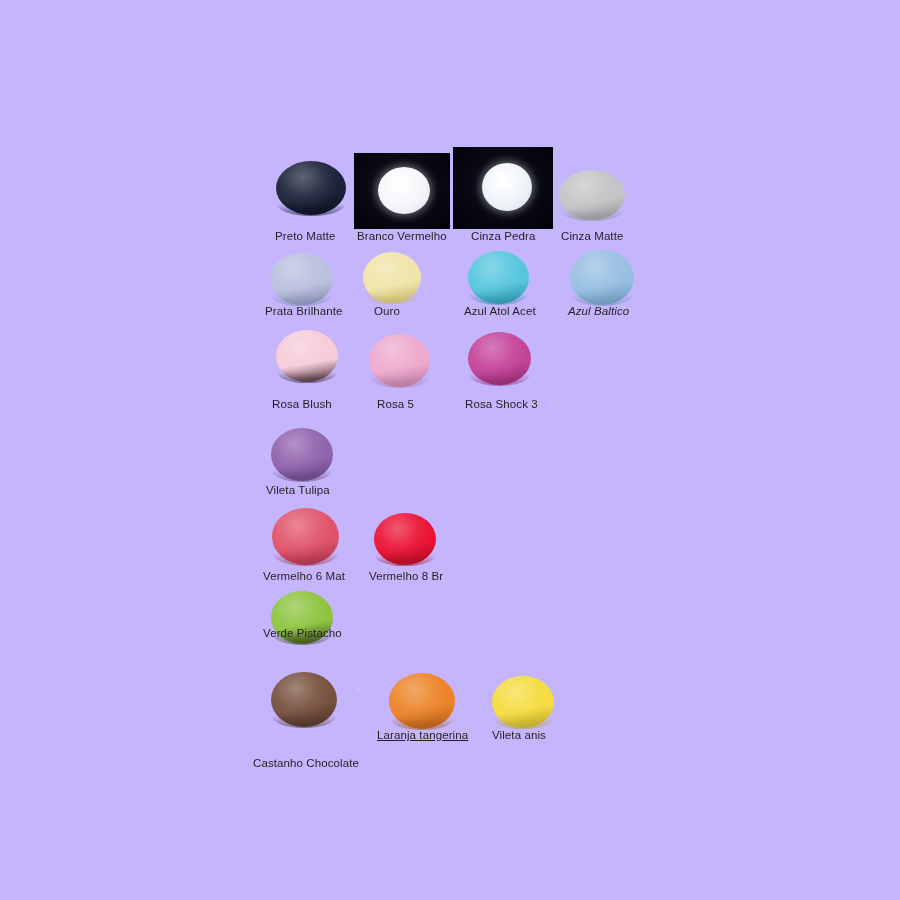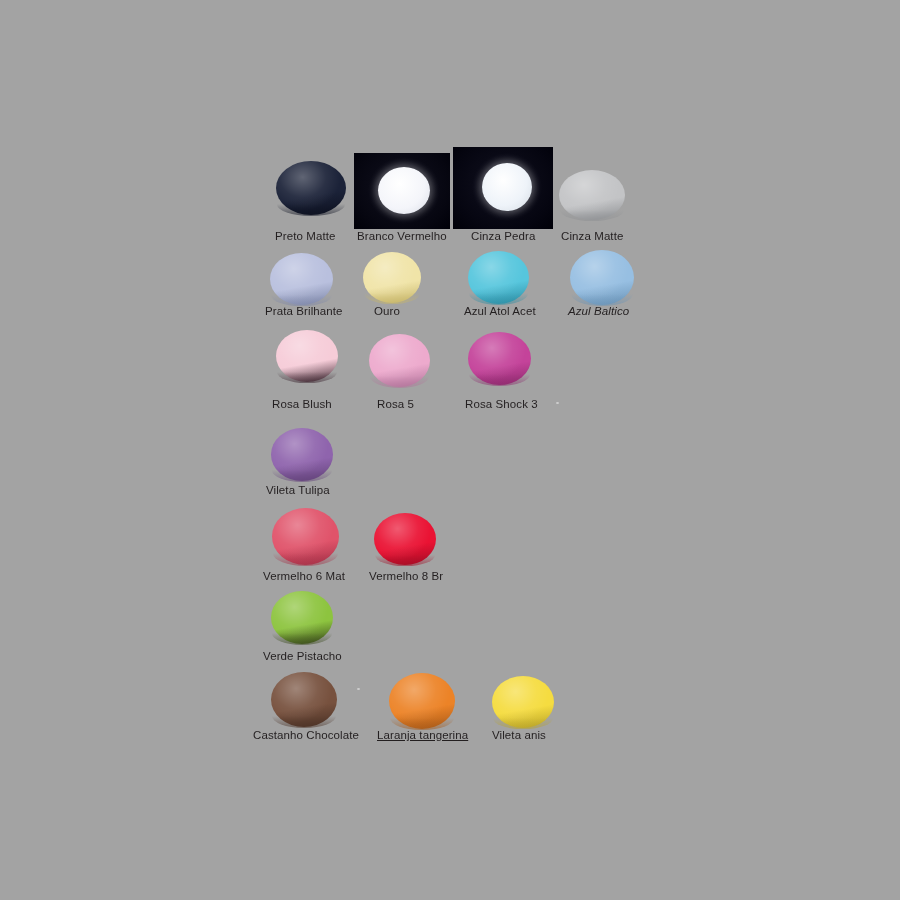--- a/index.html
+++ b/index.html
@@ -69,21 +69,21 @@
     position: absolute;
     width: 3px;
     height: 2px;
     background: #cfcfcf;
     border-radius: 50%;
   }
 </style>
 </head>
 <body>
 
-<div id="swatch-board" style="background: #a3a3a3;">
+<div id="swatch-board" style="background: #c4b5fd;">
     <div class="swatch-row">
       <div class="swatch-cell" style="left: 0px; top: 0px;">
         <div class="swatch-disc rimmed" style="left: 276px; top: 161px; width: 70px; height: 54px;">
           <div class="disc-face" style="background: radial-gradient(at 38% 30%, rgba(255, 255, 255, 0.3) 0%, rgba(255, 255, 255, 0.07) 38%, rgba(0, 0, 0, 0) 62%), linear-gradient(170deg, rgb(27, 34, 56) 0%, rgb(27, 34, 56) 62%, rgb(13, 17, 32) 100%);"></div>
           <div class="disc-rim" style="background: linear-gradient(rgba(0, 0, 0, 0) 0%, rgb(13, 17, 32) 100%);"></div>
         </div>
         <div class="swatch-label" style="left: 275px; top: 230px; color: rgb(35, 31, 32);">Preto  Matte</div>
       </div>
       <div class="swatch-cell" style="left: 0px; top: 0px;">
         <div class="black-plate" style="left: 354px; top: 153px; width: 96px; height: 76px;">
@@ -184,30 +184,30 @@
         </div>
         <div class="swatch-label" style="left: 369px; top: 570px; color: rgb(35, 31, 32);">Vermelho 8 Br</div>
       </div>
     </div>
     <div class="swatch-row">
       <div class="swatch-cell" style="left: 0px; top: 0px;">
         <div class="swatch-disc rimmed" style="left: 271px; top: 591px; width: 62px; height: 53px;">
           <div class="disc-face" style="background: radial-gradient(at 38% 30%, rgba(255, 255, 255, 0.3) 0%, rgba(255, 255, 255, 0.07) 38%, rgba(0, 0, 0, 0) 62%), linear-gradient(170deg, rgb(141, 196, 63) 0%, rgb(141, 196, 63) 62%, rgb(58, 74, 28) 100%);"></div>
           <div class="disc-rim" style="background: linear-gradient(rgba(0, 0, 0, 0) 0%, rgb(58, 74, 28) 100%);"></div>
         </div>
-        <div class="swatch-label" style="left: 263px; top: 650px; color: rgb(35, 31, 32);">Verde Pistacho</div>
+        <div class="swatch-label" style="left: 263px; top: 627px; color: rgb(35, 31, 32);">Verde Pistacho</div>
       </div>
     </div>
     <div class="swatch-row">
       <div class="swatch-cell" style="left: 0px; top: 0px;">
         <div class="swatch-disc rimmed" style="left: 271px; top: 672px; width: 66px; height: 55px;">
           <div class="disc-face" style="background: radial-gradient(at 38% 30%, rgba(255, 255, 255, 0.3) 0%, rgba(255, 255, 255, 0.07) 38%, rgba(0, 0, 0, 0) 62%), linear-gradient(170deg, rgb(119, 81, 62) 0%, rgb(119, 81, 62) 62%, rgb(75, 50, 38) 100%);"></div>
           <div class="disc-rim" style="background: linear-gradient(rgba(0, 0, 0, 0) 0%, rgb(75, 50, 38) 100%);"></div>
         </div>
-        <div class="swatch-label" style="left: 253px; top: 729px; color: rgb(35, 31, 32); text-align: center;">Castanho Chocolate</div>
+        <div class="swatch-label" style="left: 253px; top: 757px; color: rgb(35, 31, 32); text-align: center;">Castanho Chocolate</div>
       </div>
       <div class="swatch-cell" style="left: 0px; top: 0px;">
         <div class="swatch-disc rimmed" style="left: 389px; top: 673px; width: 66px; height: 56px;">
           <div class="disc-face" style="background: radial-gradient(at 38% 30%, rgba(255, 255, 255, 0.3) 0%, rgba(255, 255, 255, 0.07) 38%, rgba(0, 0, 0, 0) 62%), linear-gradient(170deg, rgb(236, 131, 39) 0%, rgb(236, 131, 39) 62%, rgb(168, 90, 25) 100%);"></div>
           <div class="disc-rim" style="background: linear-gradient(rgba(0, 0, 0, 0) 0%, rgb(168, 90, 25) 100%);"></div>
         </div>
         <div class="swatch-label" style="left: 377px; top: 729px; color: rgb(35, 31, 32); text-decoration: underline;">Laranja tangerina</div>
       </div>
       <div class="swatch-cell" style="left: 0px; top: 0px;">
         <div class="swatch-disc rimmed" style="left: 492px; top: 676px; width: 62px; height: 52px;">

